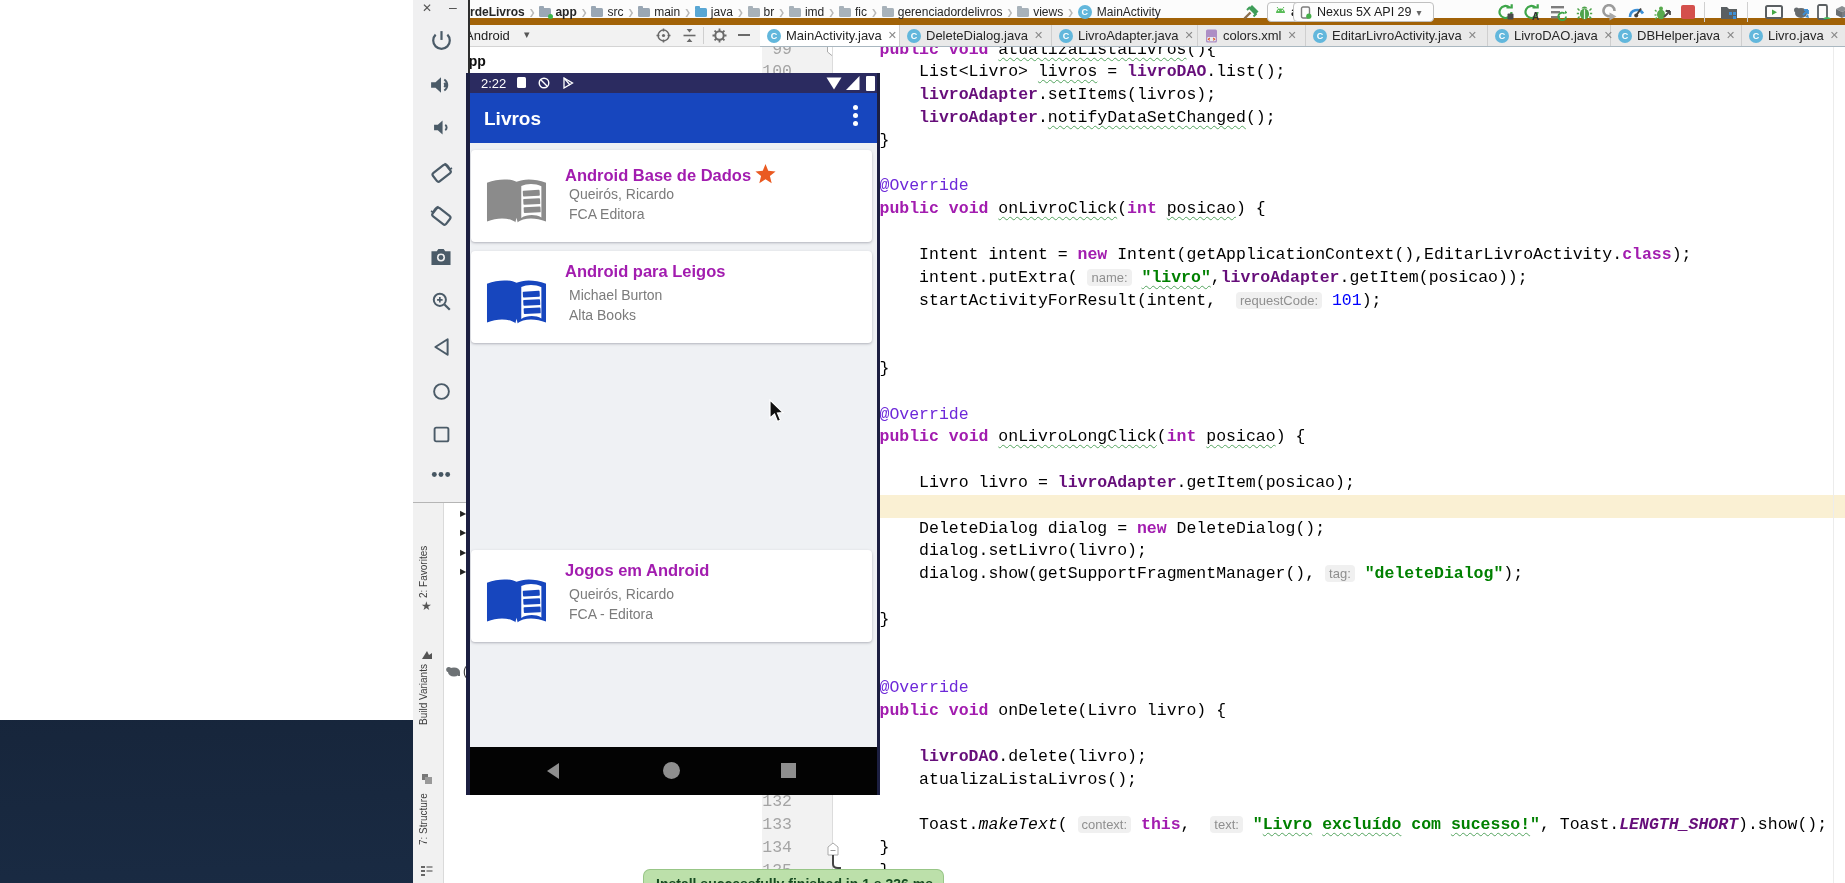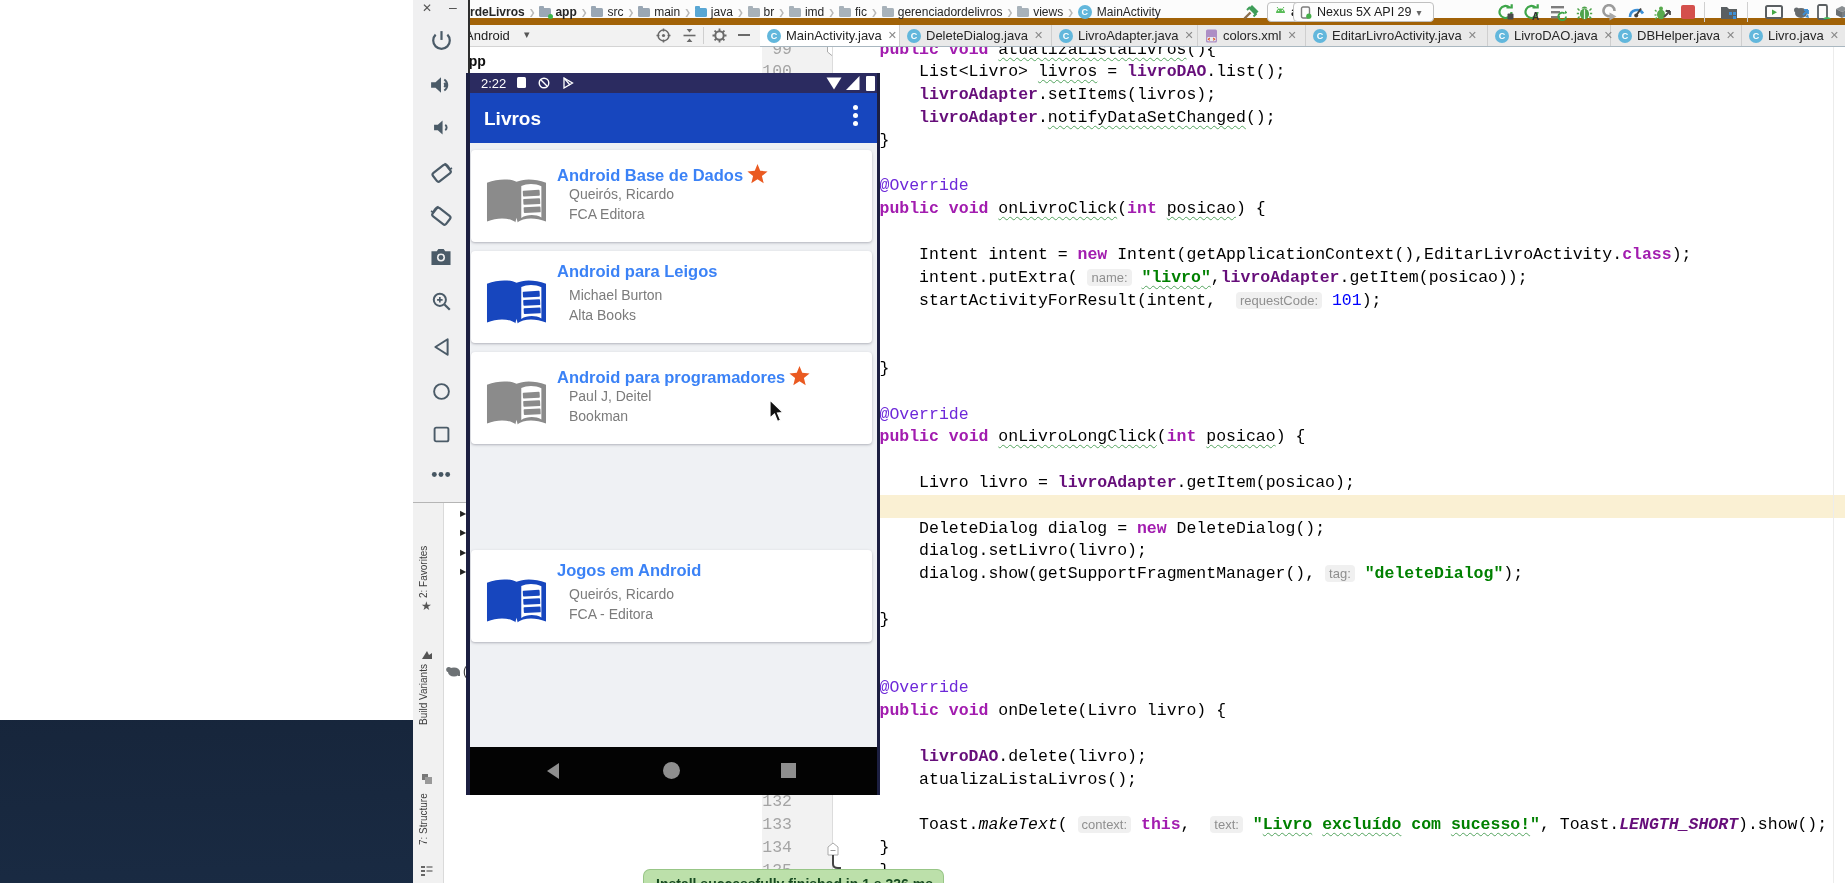--- a/index.html
+++ b/index.html
@@ -50,21 +50,21 @@
 .tbi{position:absolute;left:0;width:56px;display:flex;justify-content:center}
 
 #dline{left:468px;top:0;width:2px;height:74px;background:#2e2e2e}
 
 #phone{left:466px;top:73px;width:414px;height:722px;background:#1c1f41}
 #pstatus{position:absolute;left:4px;top:0;width:407px;height:20px;background:#2b2b60;color:#fff}
 #pappbar{position:absolute;left:4px;top:20px;width:407px;height:50px;background:#1746be}
 #pcontent{position:absolute;left:4px;top:70px;width:407px;height:604px;background:#eff1f4}
 #pnav{position:absolute;left:4px;top:674px;width:407px;height:48px;background:#030303}
 .card{position:absolute;left:1px;width:401px;height:92px;background:#fff;border-radius:4px;box-shadow:0 1px 2.5px rgba(60,60,80,.35)}
-.ct{position:absolute;left:86px;top:11px;font-size:16.5px;font-weight:bold;color:#3b82f6;white-space:nowrap}
+.ct{position:absolute;left:94px;top:11px;font-size:16.5px;font-weight:bold;color:#a21caf;white-space:nowrap}
 .ca{position:absolute;left:98px;top:34px;font-size:14px;color:#7b7b7b;line-height:20px;white-space:nowrap}
 .star{position:relative;top:3px;margin-left:4px}
 .bicon{position:absolute;left:13px;top:24px}
 </style></head>
 <body>
 <svg style="position:absolute;width:0;height:0">
     <defs>
       <g id="bk">
 <path fill="currentColor" d="M2 6.2 C10 3.2 18 3.1 23 5.6 C28 3.1 36 3.2 44 6.2 L44 33.8 C36 30.7 28 30.9 23 34.8 C18 30.9 10 30.7 2 33.8 Z"></path>
 <path fill="#fff" d="M26.4 8.6 C30.5 6.6 36.6 6.7 40.7 8.8 L40.7 30.9 C36.5 28.6 30.5 28.7 26.4 31.3 Z"></path>
@@ -484,29 +484,20 @@
           </svg></div>
   <div class="ca">Queirós, Ricardo<br>FCA Editora</div>
 </div>
 <div class="card" style="top:108px">
   <svg class="bicon" width="65" height="52" viewBox="0 0 46 37" style="color:#1746be">
           <use href="#bk"></use>
         </svg>
   <div class="ct">Android para Leigos</div>
   <div class="ca">Michael Burton<br>Alta Books</div>
 </div>
-<div class="card" style="top:209px">
-  <svg class="bicon" width="65" height="52" viewBox="0 0 46 37" style="color:#8b8b8b">
-          <use href="#bk"></use>
-        </svg>
-  <div class="ct">Android para programadores<svg class="star" width="21" height="20" viewBox="0 0 20 19">
-            <path d="M10 0 L12.6 6.5 L19.6 7 L14.2 11.5 L15.9 18.3 L10 14.5 L4.1 18.3 L5.8 11.5 L0.4 7 L7.4 6.5 Z" fill="#ea5a21"></path>
-          </svg></div>
-  <div class="ca">Paul J, Deitel<br>Bookman</div>
-</div>
 <div class="card" style="top:407px">
   <svg class="bicon" width="65" height="52" viewBox="0 0 46 37" style="color:#1746be">
           <use href="#bk"></use>
         </svg>
   <div class="ct">Jogos em Android</div>
   <div class="ca">Queirós, Ricardo<br>FCA - Editora</div>
 </div>
 </div>
 <div id="pnav">
 <svg style="position:absolute;left:75px;top:15px" width="16" height="18" viewBox="0 0 16 18">

